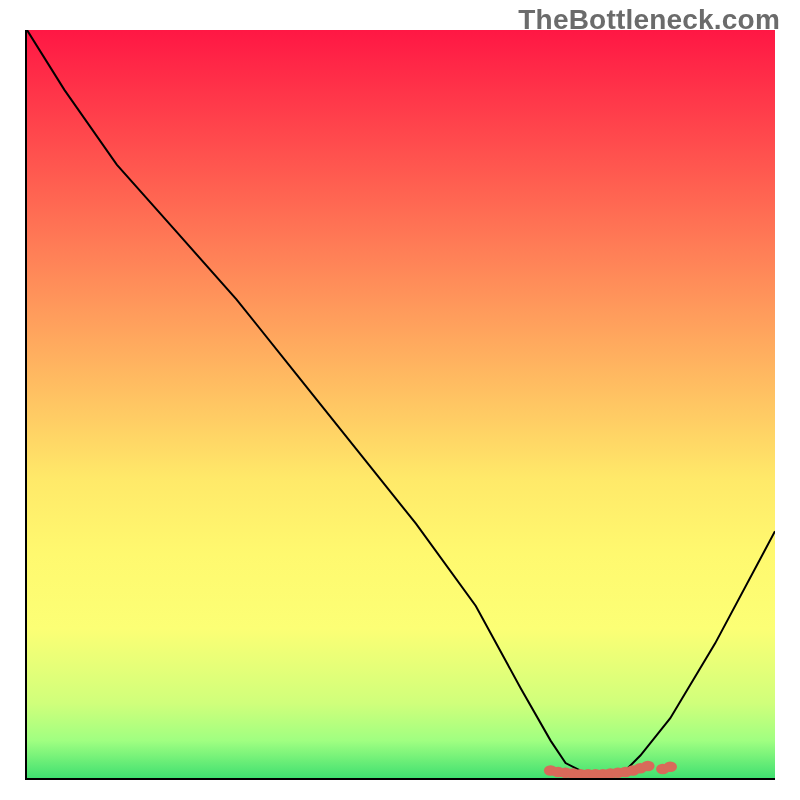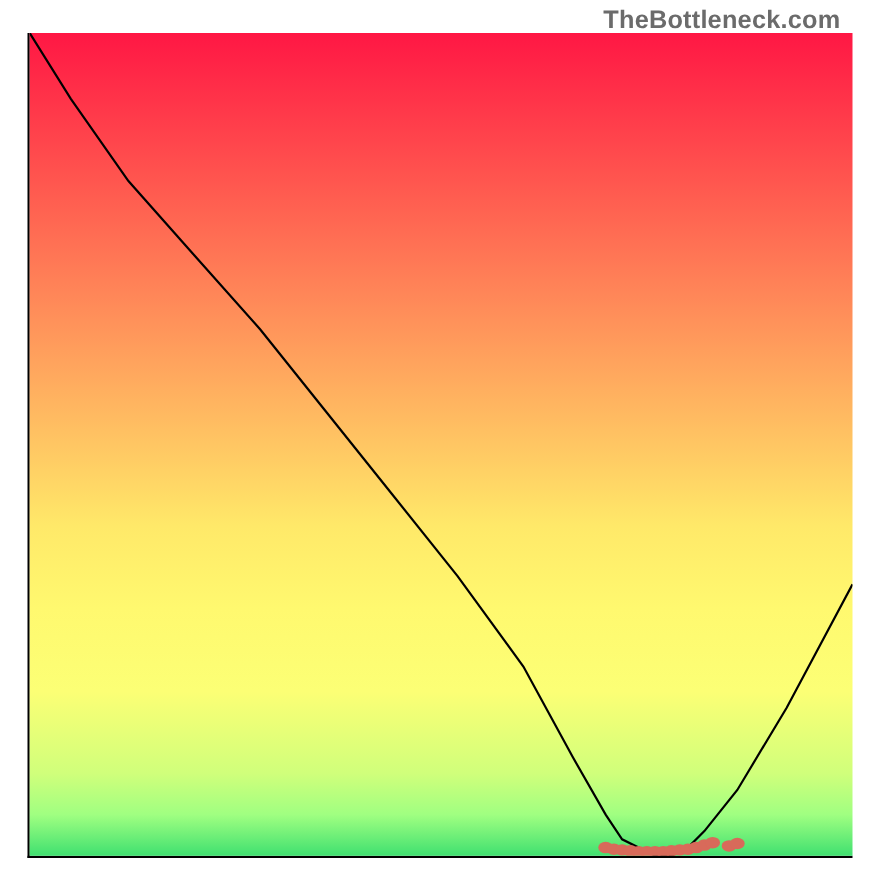--- a/index.html
+++ b/index.html
@@ -6,22 +6,22 @@
   body {
     width: 800px;
     height: 800px;
     background: #ffffff;
     font-family: Arial, Helvetica, sans-serif;
     position: relative;
   }
   .watermark {
     position: absolute;
     top: 4px;
-    right: 36px;
-    font-size: 23px;
+    right: 20px;
+    font-size: 28px;
     font-weight: bold;
     color: #6b6b6b;
     letter-spacing: 0.2px;
     margin-left: 41px;
   }
   .plot-frame {
     position: absolute;
     left: 25px;
     top: 30px;
     width: 750px;

